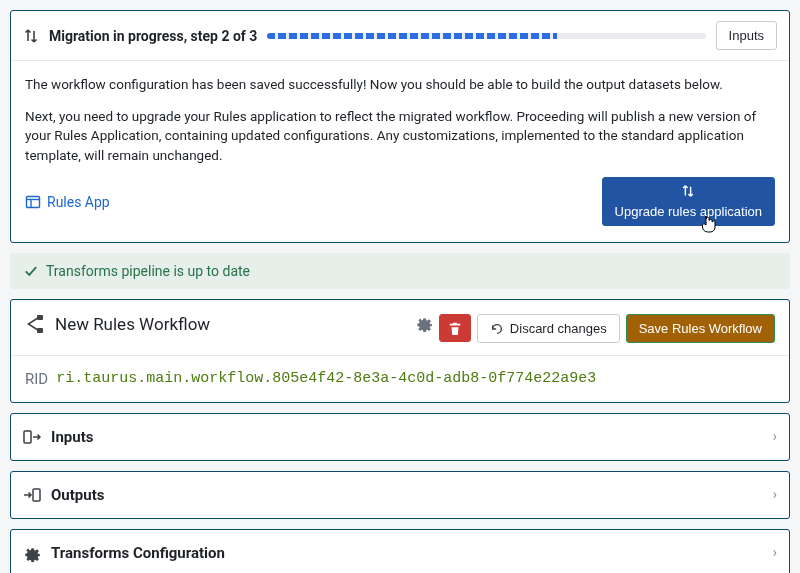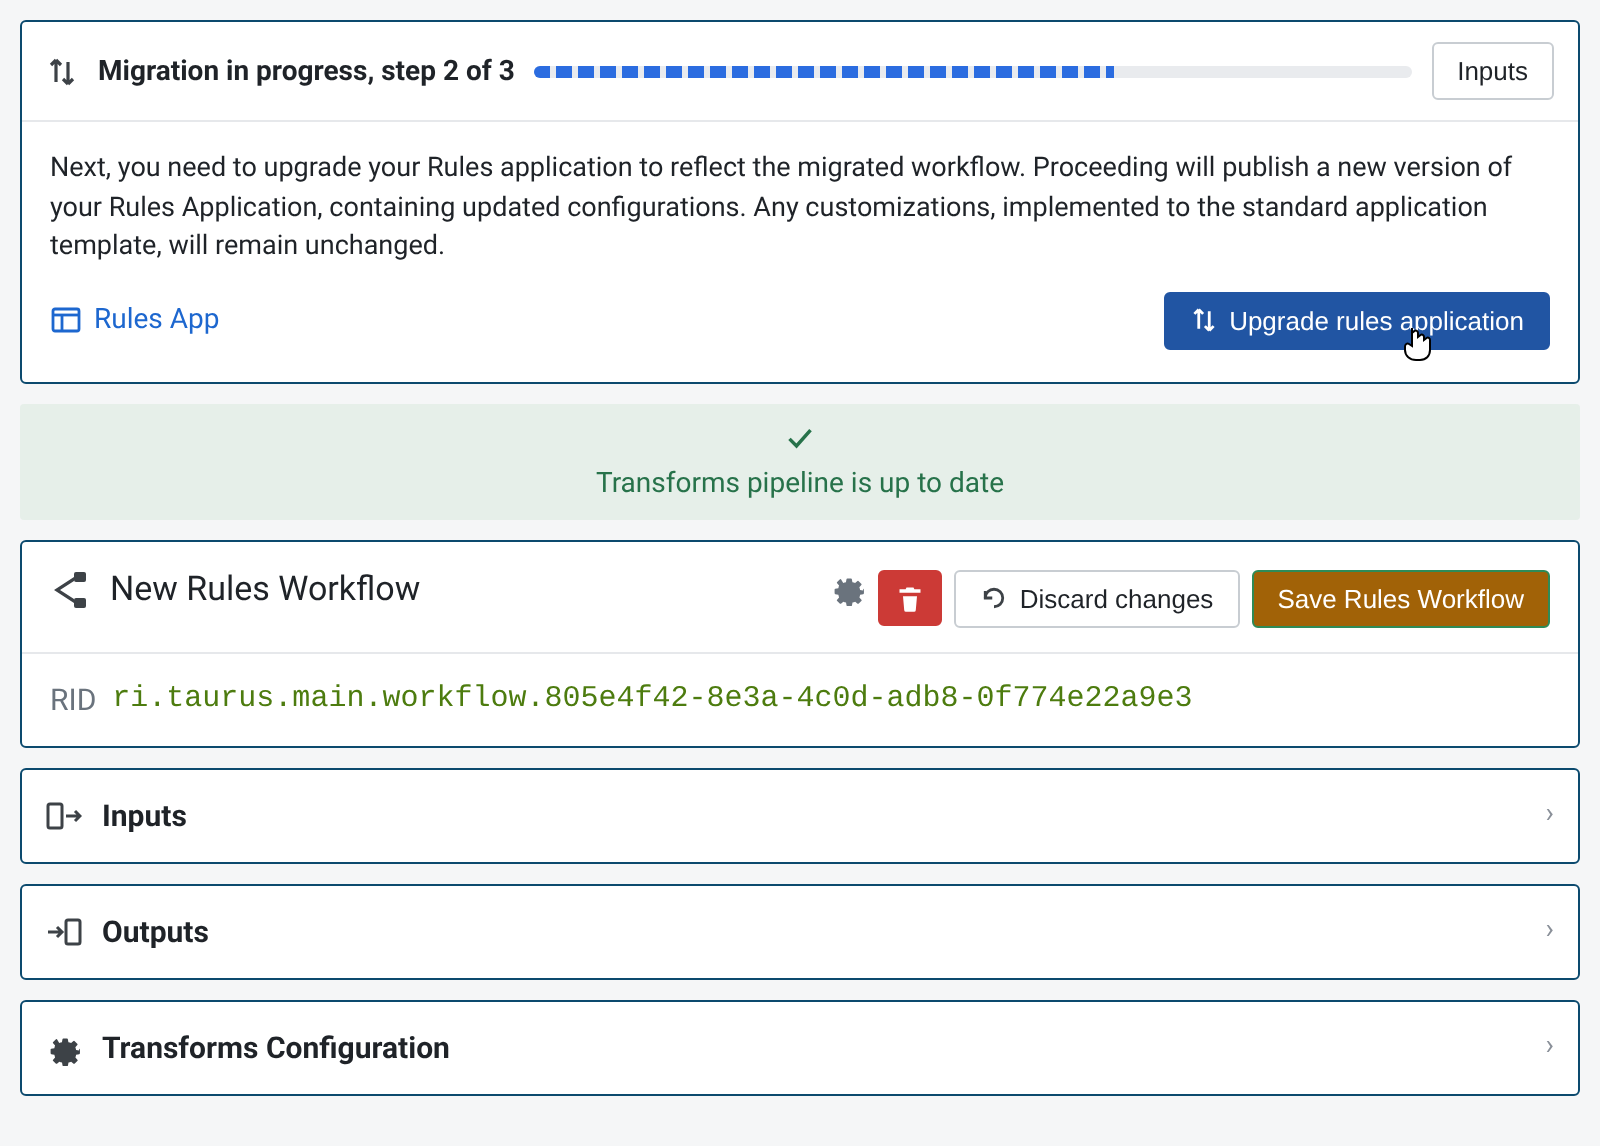--- a/index.html
+++ b/index.html
@@ -52,20 +52,21 @@
     cursor: pointer;
     color: #1f2328;
     display: inline-flex;
     align-items: center;
     gap: 6px;
   }
   .btn-primary {
     background: #2155a3;
     border-color: #2155a3;
     color: #fff;
+    flex-direction: column;
   }
   .btn-success {
     background: #a16207;
     border-color: #2e8b57;
     color: #fff;
   }
   .btn-danger {
     background: #cc3a36;
     border-color: #cc3a36;
     color: #fff;
@@ -97,21 +98,20 @@
   .status-banner {
     background: #e6efe9;
     border: none;
     padding: 10px 14px;
     display: flex;
     align-items: center;
     gap: 8px;
     color: #27724a;
     border-radius: 2px;
     margin-bottom: 10px;
-    flex-direction: column;
   }
   .status-banner svg { width: 14px; height: 14px; }
   .workflow-header {
     display: flex;
     align-items: flex-start;
     padding: 14px 14px 12px;
     gap: 10px;
     border-bottom: 1px solid #e6e8eb;
   }
   .workflow-title-block { flex: 1; }
@@ -157,20 +157,21 @@
       <path d="M5 2 L5 13 M5 2 L2.5 4.5 M5 2 L7.5 4.5"></path>
       <path d="M11 14 L11 3 M11 14 L8.5 11.5 M11 14 L13.5 11.5"></path>
     </svg>
     <span class="progress-title">Migration in progress, step 2 of 3</span>
     <div class="progress-bar">
       <div class="progress-fill"></div>
     </div>
     <button class="btn">Inputs</button>
   </div>
   <div class="panel-body">
+    <p>The workflow configuration has been saved successfully! Now you should be able to build the output datasets below.</p>
     <p>Next, you need to upgrade your Rules application to reflect the migrated workflow. Proceeding will publish a new version of your Rules Application, containing updated configurations. Any customizations, implemented to the standard application template, will remain unchanged.</p>
     <div class="link-row">
       <span class="rules-link">
         <svg width="16" height="16" viewBox="0 0 16 16" fill="none" stroke="#1d67cf" stroke-width="1.4">
           <rect x="1.5" y="2.5" width="13" height="11" rx="1"></rect>
           <line x1="1.5" y1="5.5" x2="14.5" y2="5.5"></line>
           <line x1="6" y1="5.5" x2="6" y2="13.5"></line>
         </svg>
         <span>Rules App</span>
       </span>

